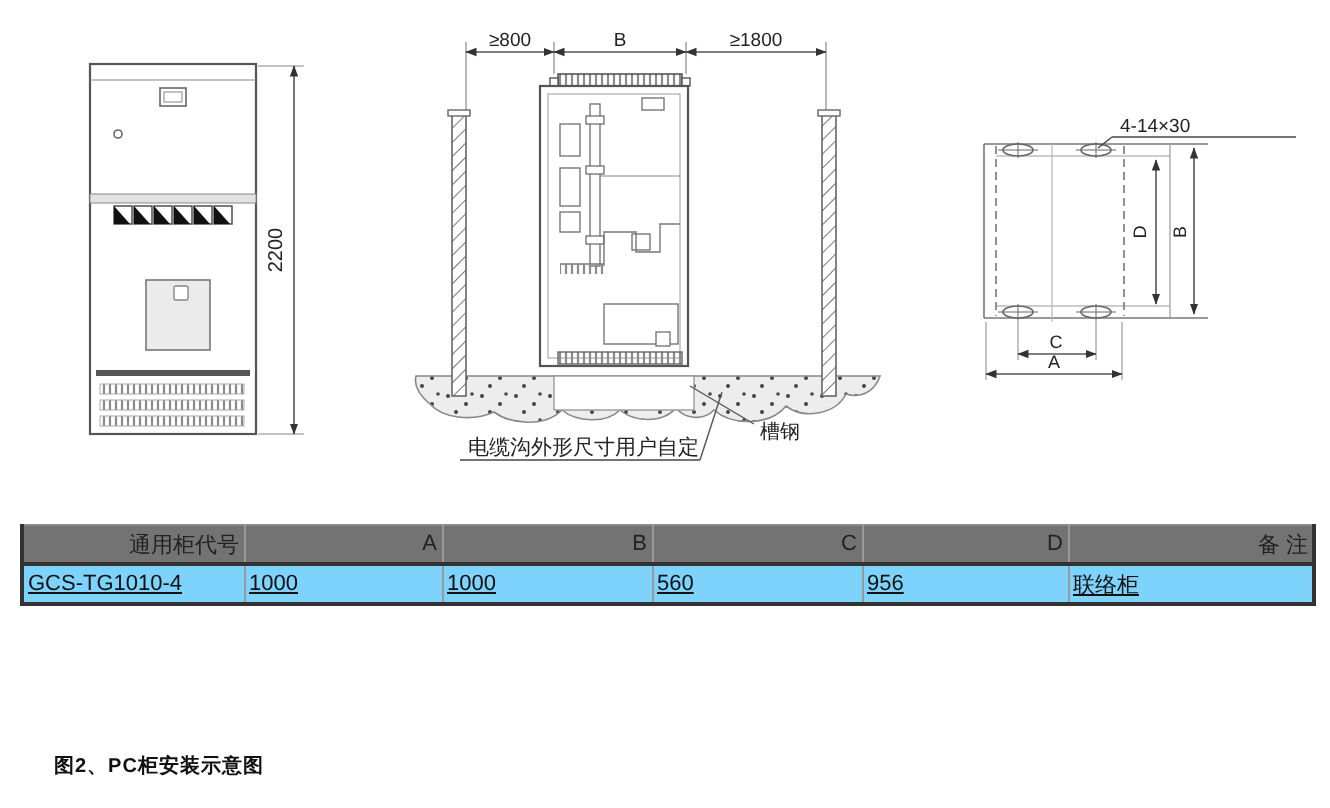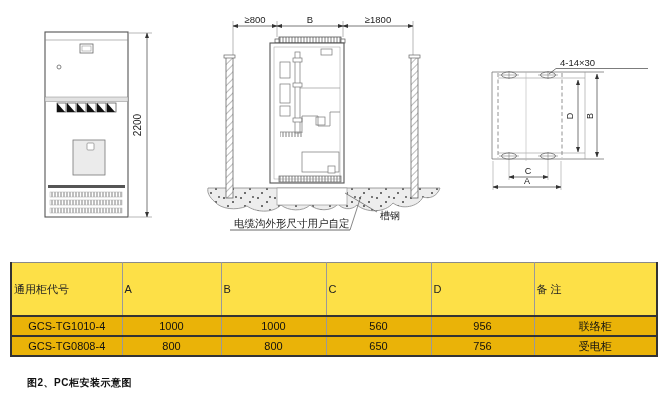--- a/index.html
+++ b/index.html
@@ -10,27 +10,27 @@
   svg text{font-family:"Liberation Sans", sans-serif;fill:#222;}
   .drawing{position:absolute;left:0;top:0;}
   table.dim-table{
     position:absolute;left:10px;top:262px;width:646px;
     border-collapse:collapse;table-layout:fixed;
     border-left:2px solid #333;border-right:2px solid #333;
     border-top:1px solid #8a8a8a;border-bottom:2px solid #333;
     font-size:11px;
   }
   table.dim-table th{
-    background:#fde047;font-weight:normal;height:16px;
+    background:#737373;font-weight:normal;height:16px;
     border-bottom:2px solid #333;border-right:1px solid #999;
-    text-align:left;padding:18px 2px;color:#222;
+    text-align:right;padding:1px 2px;color:#222;
   }
   table.dim-table td{
     height:16px;border-bottom:2px solid #333;border-right:1px solid #999;
-    text-align:center;padding:1px 2px;background:#eab308;color:#111;
+    text-align:left;padding:1px 2px;background:#7dd3fc;color:#111;text-decoration:underline;
   }
   table.dim-table th:last-child, table.dim-table td:last-child{border-right:none;}
   .caption{
     position:absolute;left:27px;top:376px;font-size:10px;font-weight:bold;color:#111;
     letter-spacing:0.5px;
   }
 </style>
 </head>
 <body>
 
@@ -231,24 +231,16 @@
   </thead>
   <tbody>
     <tr>
       <td>GCS-TG1010-4</td>
       <td>1000</td>
       <td>1000</td>
       <td>560</td>
       <td>956</td>
       <td>联络柜</td>
     </tr>
-    <tr>
-      <td>GCS-TG0808-4</td>
-      <td>800</td>
-      <td>800</td>
-      <td>650</td>
-      <td>756</td>
-      <td>受电柜</td>
-    </tr>
   </tbody>
 </table>
 
 <div class="caption">图2、PC柜安装示意图</div>
 
 </body></html>

